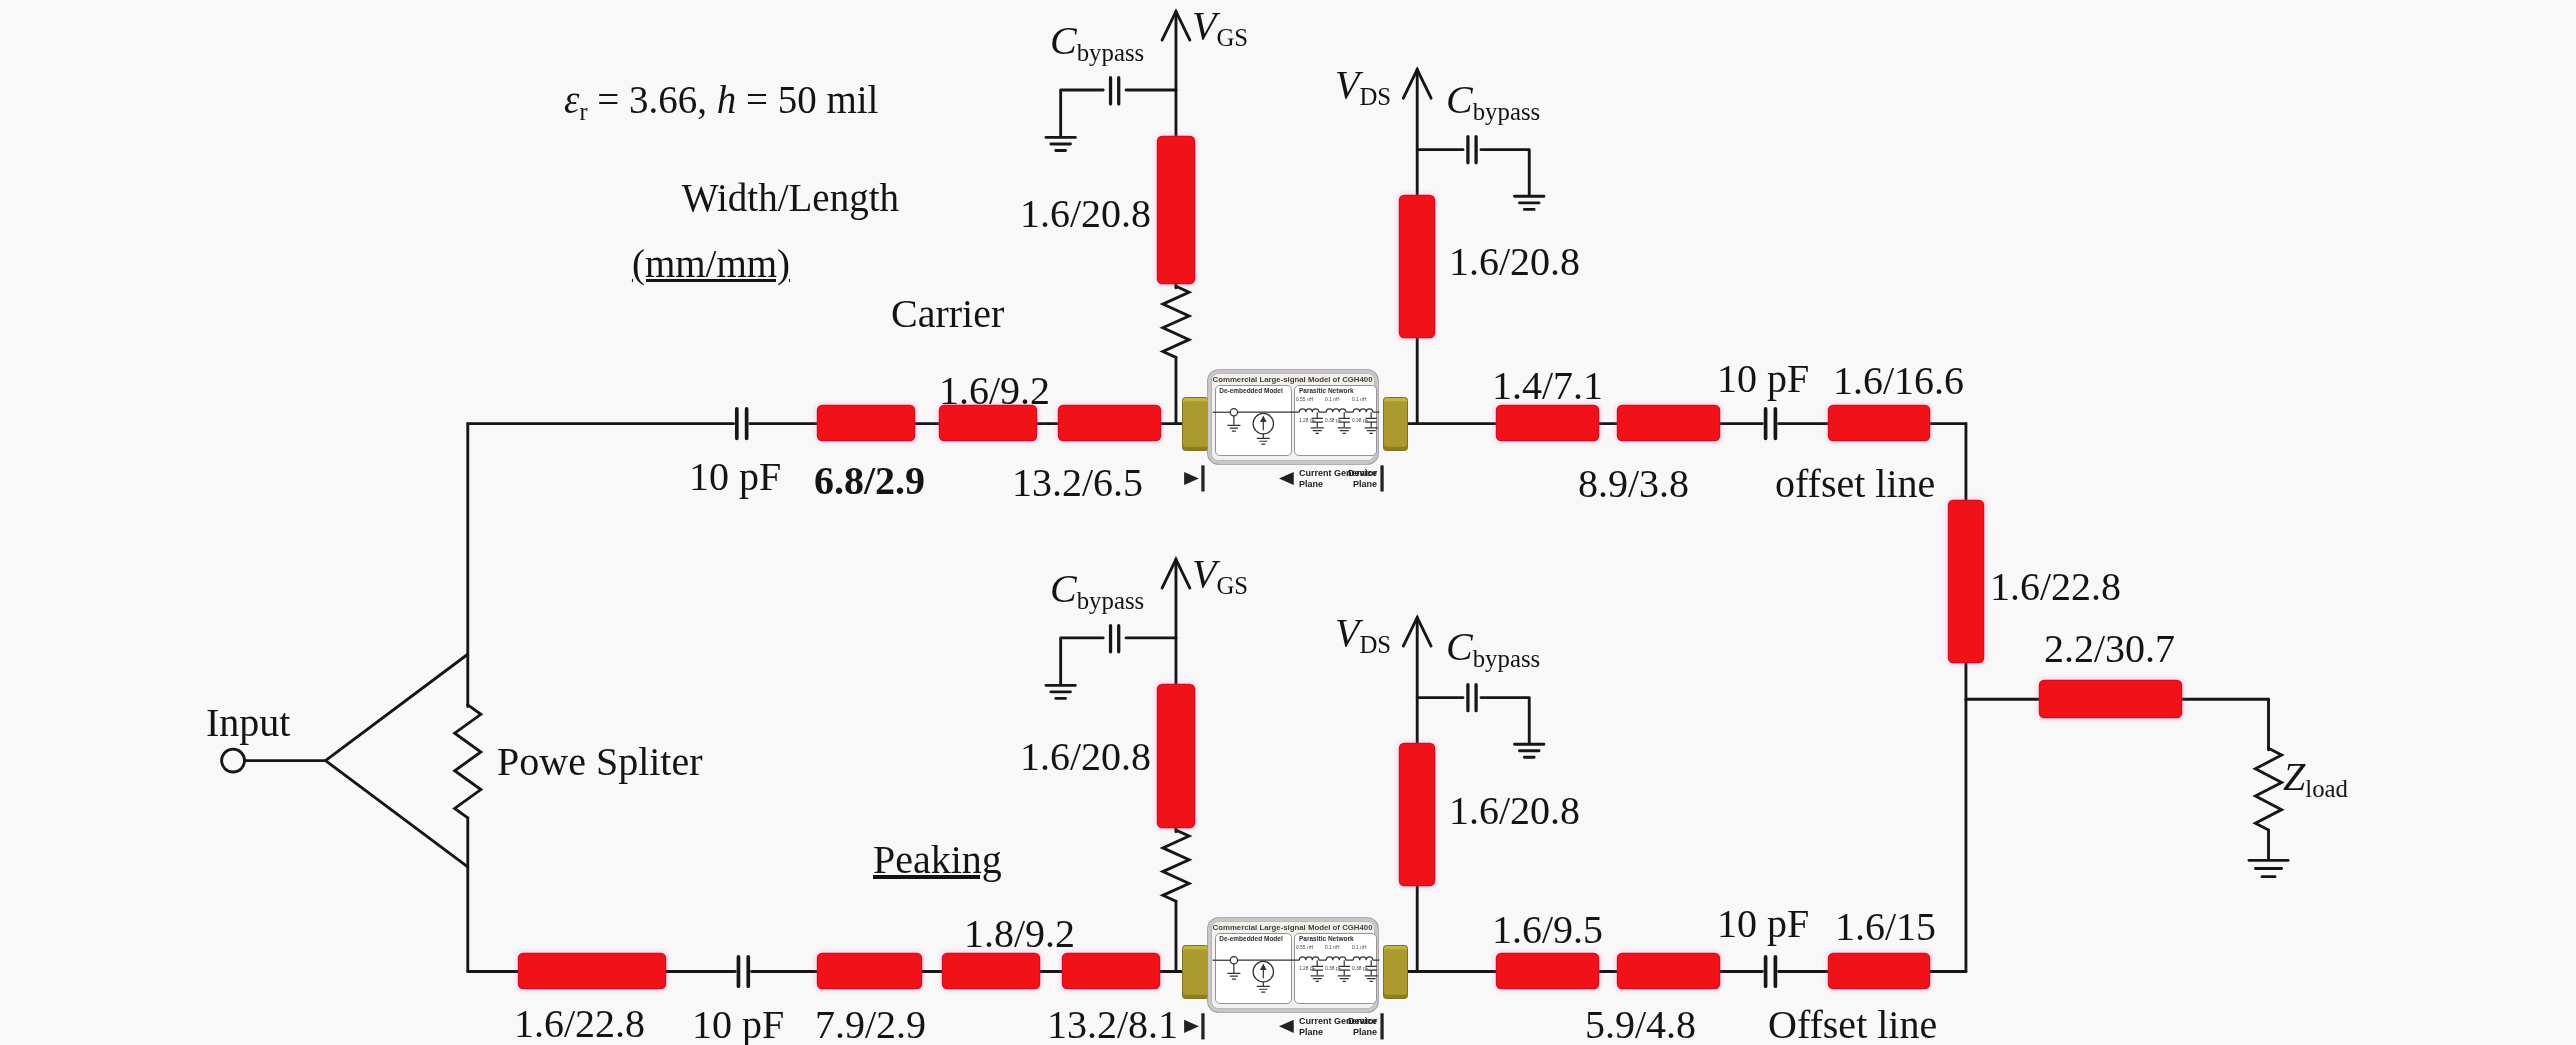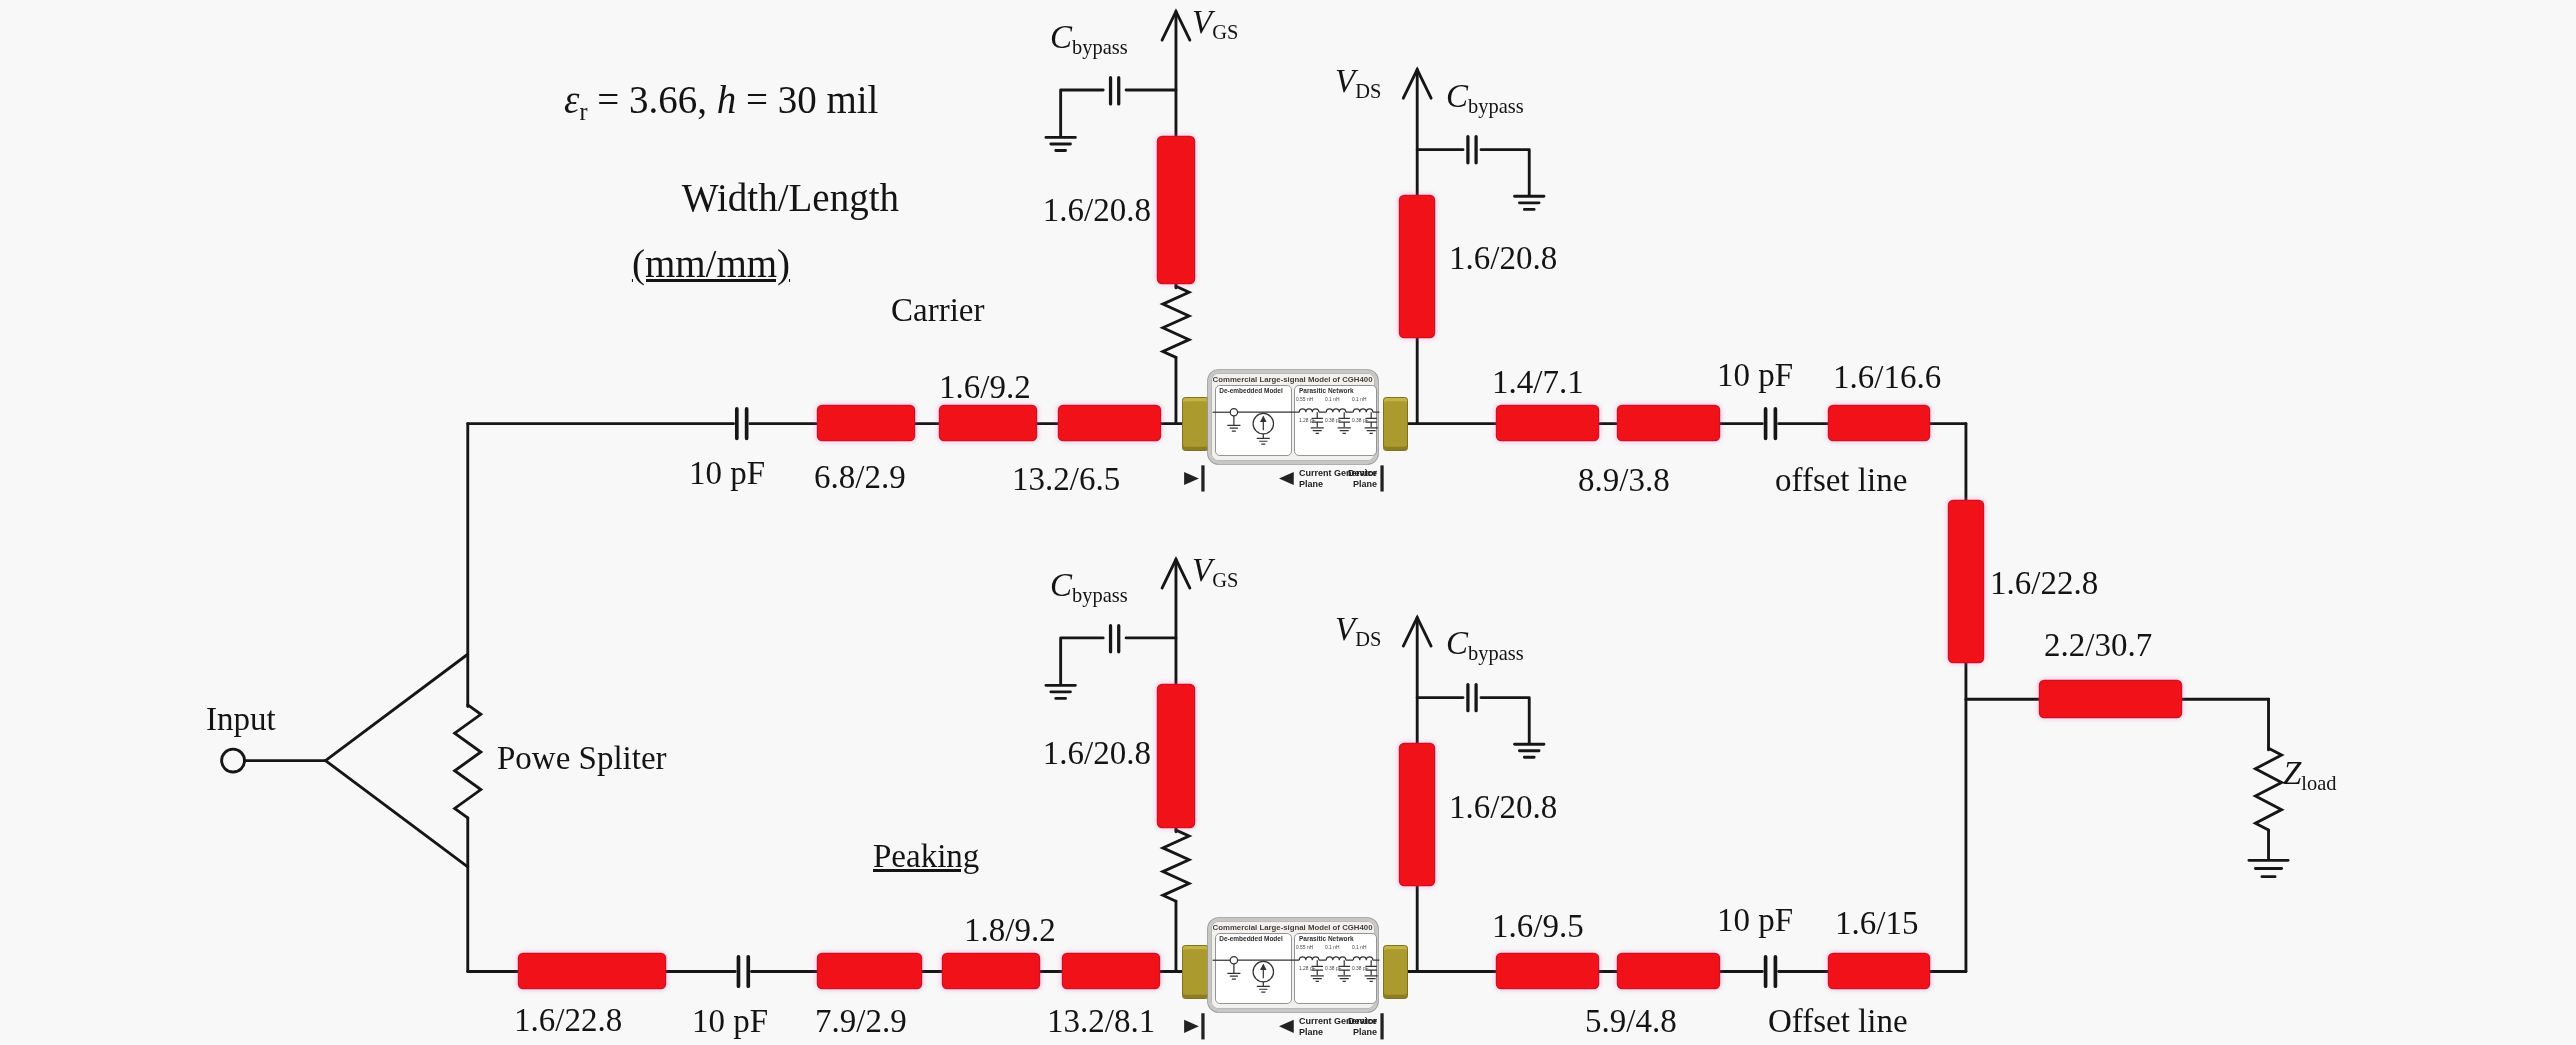--- a/index.html
+++ b/index.html
@@ -1,19 +1,19 @@
 <!DOCTYPE html>
 <html style="font-size:13px"><head>
 <meta charset="utf-8">
 <style>
   html,body{margin:0;padding:0;}
   #stage{position:relative;width:2576px;height:1046px;background:#f8f8f8;overflow:hidden;
          font-family:"Liberation Serif",serif;color:#141414;}
   #wires{position:absolute;left:0;top:0;z-index:1;}
-  .lbl{position:absolute;z-index:5;font-size:33px;line-height:1.05;white-space:nowrap;color:#141414;}
+  .lbl{position:absolute;z-index:5;font-size:40px;line-height:1.05;white-space:nowrap;color:#141414;}
   .big{font-size:39px;}
   .it{font-style:italic;}
   .sub{font-size:0.62em;vertical-align:-0.28em;}
   .ctr{text-align:center;}
   .rt{text-align:right;}
   .ms{position:absolute;z-index:3;background:#f01119;border-radius:4.1px;
       box-shadow:0 0 0 1.2px #cf1020, 0 0 4.9px 1.6px rgba(255,70,190,0.30);}
   .pad{position:absolute;z-index:2;background:#ab9b2e;border:1.6px solid #80731f;border-radius:3.3px;
        box-shadow:inset 0 3.3px 0 #c4b345, inset 0 -3.3px 0 #8c7d22;}
   .tbox{position:absolute;z-index:4;width:170px;height:94px;box-sizing:border-box;
@@ -246,32 +246,32 @@
   </div>
   <div class="plane" style="left:1299px;top:1016px;">
     <div>Current Generator</div>
     <div>Plane</div>
   </div>
   <div class="plane rt" style="left:1338px;top:1016px;width:39px;">
     <div>Device</div>
     <div>Plane</div>
   </div>
 
-  <div class="lbl big" style="left:564px;top:80px;"><span class="it">ε</span><span class="sub">r</span><span> = 3.66, </span><span class="it">h</span><span> = 30 mil</span></div>
+  <div class="lbl big" style="left:564px;top:80px;"><span class="it">ε</span><span class="sub">r</span><span> = 3.66, </span><span class="it">h</span><span> = 50 mil</span></div>
   <div class="lbl big ctr" style="left:523px;top:178px;width:376px;text-align:right;">Width/Length</div>
   <div class="lbl big ctr" style="left:523px;top:244px;width:376px;text-decoration:underline;">(mm/mm)</div>
 
   <div class="lbl" style="left:206px;top:702px;">Input</div>
   <div class="lbl" style="left:497px;top:741px;">Powe Spliter</div>
 
   <div class="lbl" style="left:891px;top:293px;">Carrier</div>
   <div class="lbl" style="left:873px;top:839px;text-decoration:underline;">Peaking</div>
 
   <div class="lbl" style="left:689px;top:456px;">10 pF</div>
-  <div class="lbl" style="left:814px;top:460px;">6.8/2.9</div>
+  <div class="lbl" style="left:814px;top:460px;font-weight:bold;">6.8/2.9</div>
   <div class="lbl" style="left:939px;top:370px;">1.6/9.2</div>
   <div class="lbl" style="left:1012px;top:462px;">13.2/6.5</div>
 
   <div class="lbl" style="left:1050px;top:19.6px;"><span class="it">C</span><span class="sub">bypass</span></div>
   <div class="lbl" style="left:1192px;top:4.9px;"><span class="it">V</span><span class="sub">GS</span></div>
   <div class="lbl rt" style="left:1014px;top:193px;width:137px;">1.6/20.8</div>
 
   <div class="lbl" style="left:1335px;top:64px;"><span class="it">V</span><span class="sub">DS</span></div>
   <div class="lbl" style="left:1446px;top:79px;"><span class="it">C</span><span class="sub">bypass</span></div>
   <div class="lbl" style="left:1449px;top:241px;">1.6/20.8</div>

